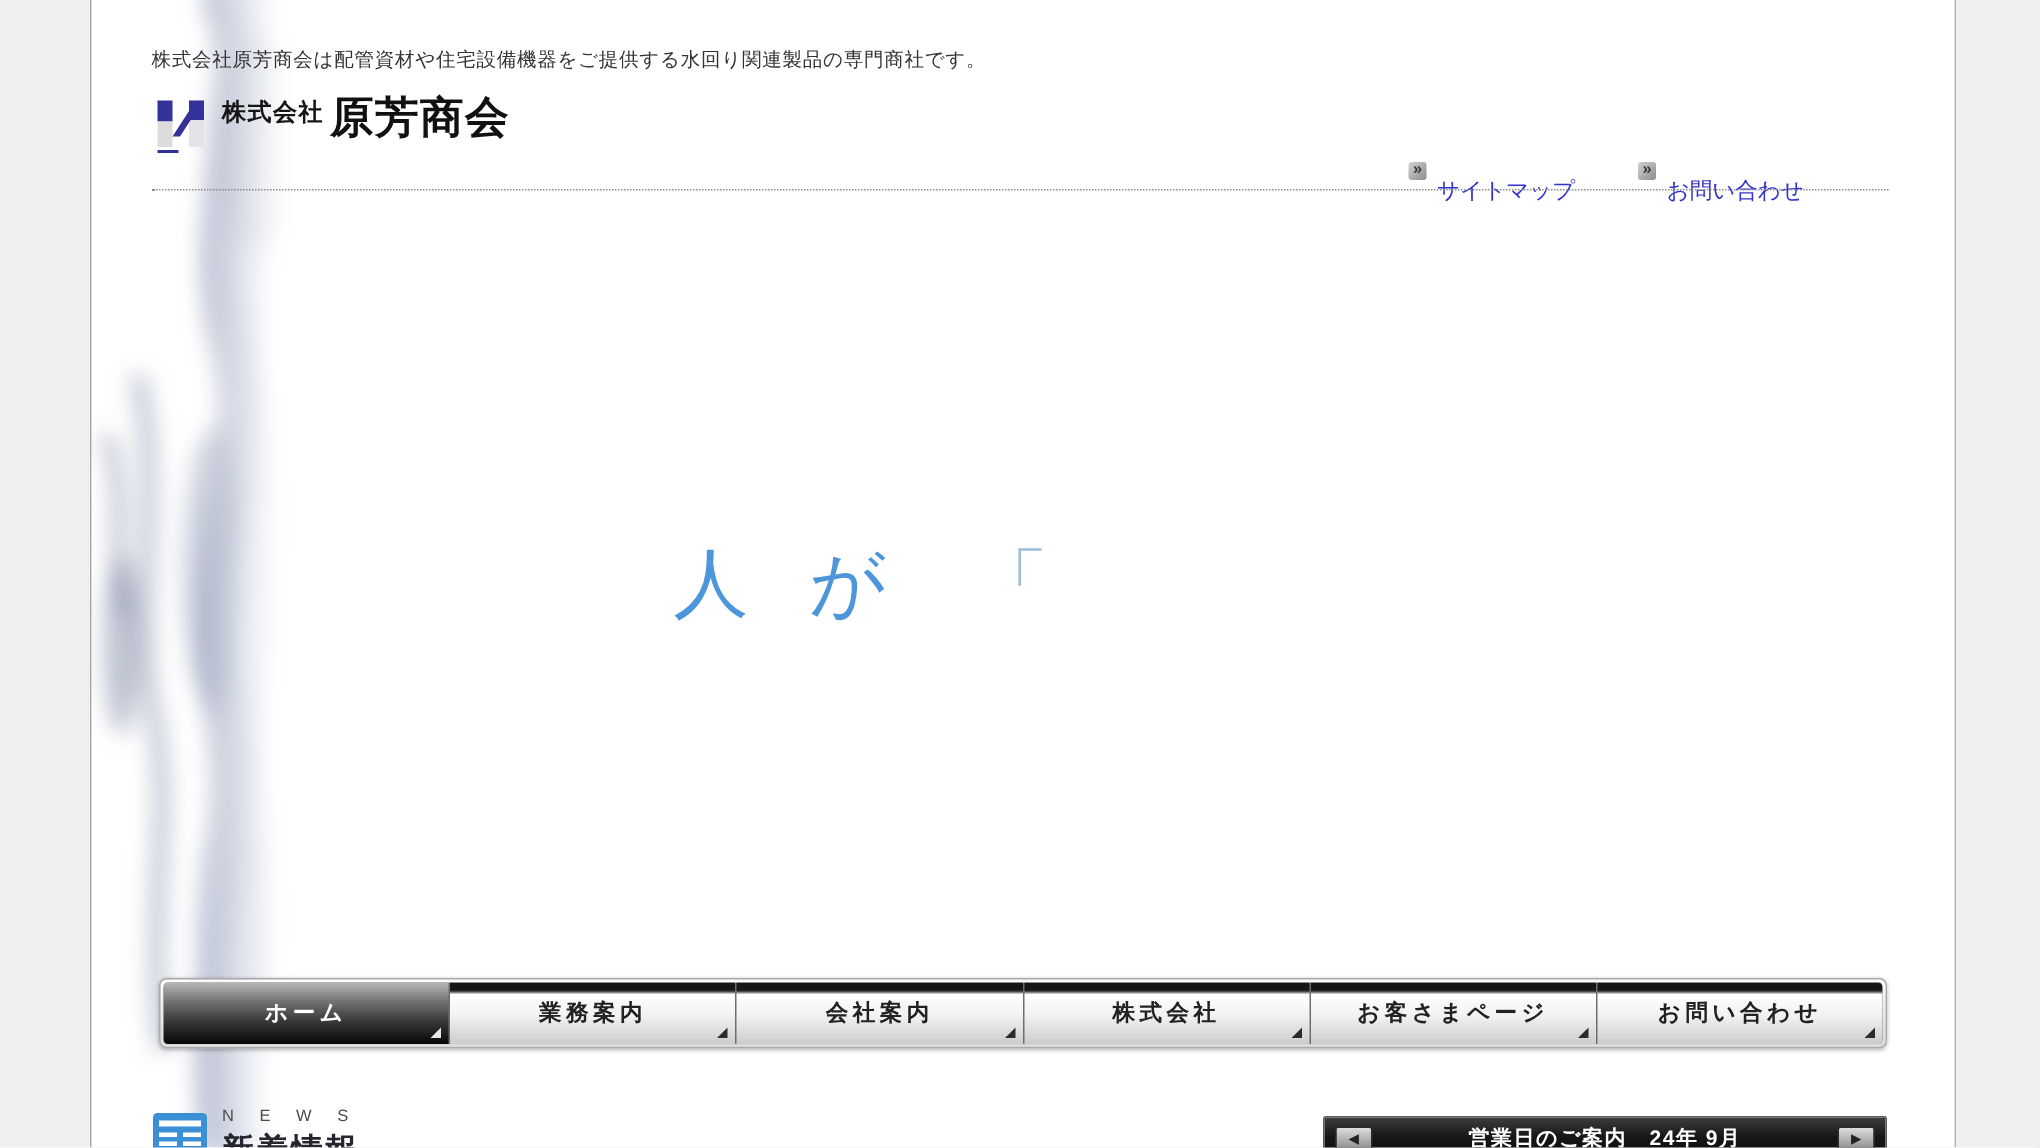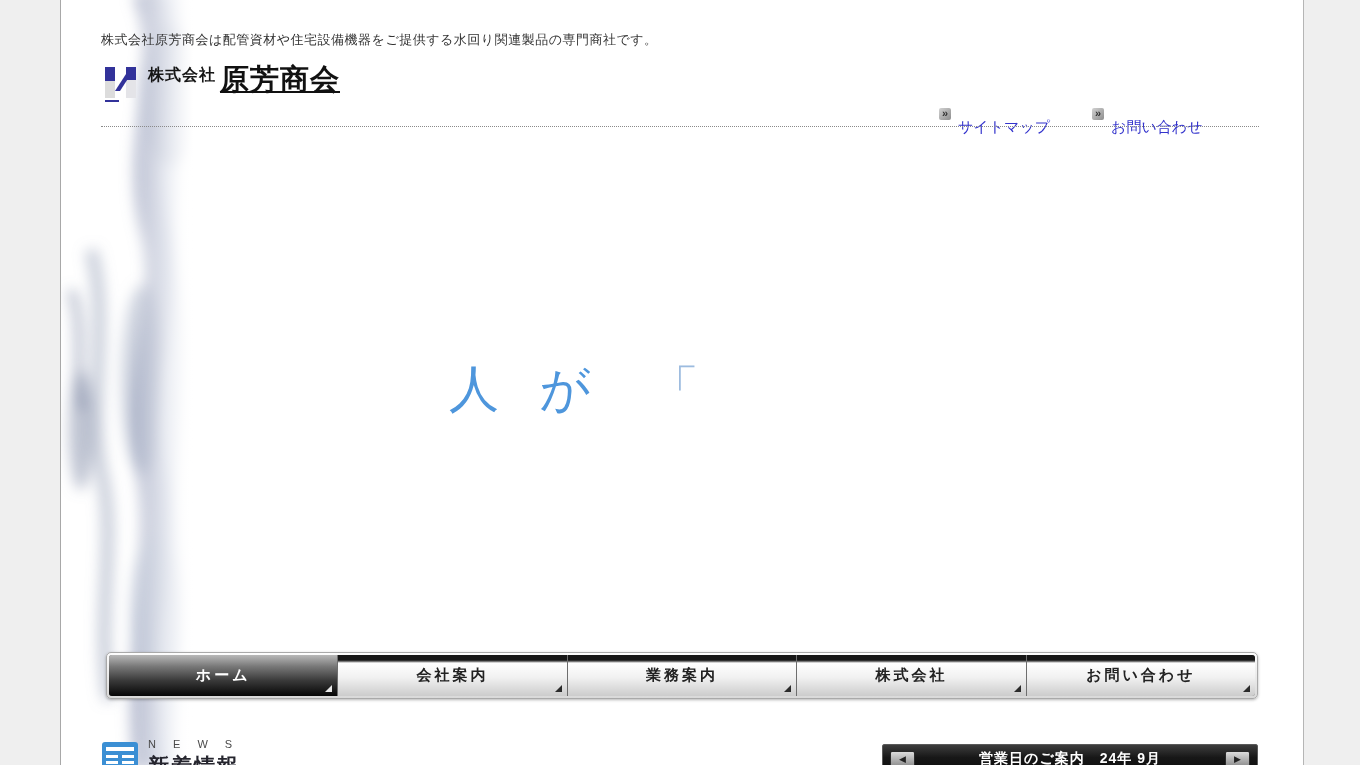--- a/index.html
+++ b/index.html
@@ -23,21 +23,21 @@
   .tagline {
     position:absolute; left:40px; top:31px;
     font-size:13px; color:#333; letter-spacing:0.5px;
   }
   .logo-row {
     position:absolute; left:41px; top:65px;
     display:flex; align-items:flex-start; cursor:pointer;
   }
   .logo-mark { margin-right:8px; }
   .logo-prefix { font-size:16px; font-weight:bold; color:#151515; letter-spacing:1px; padding-bottom:3px; }
-  .logo-name { font-size:29px; font-weight:bold; color:#111; letter-spacing:1px; margin-left:4px; line-height:1;text-decoration:underline; }
+  .logo-name { font-size:29px; font-weight:bold; color:#111; letter-spacing:1px; margin-left:4px; line-height:1; }
   .header-links {
     position:absolute; left:878px; top:90px;
     display:flex; gap:42px; white-space:nowrap;
   }
   .hlink { display:flex; align-items:center; gap:7px; cursor:pointer; }
   .hlink .sq {
     width:12px; height:12px; border-radius:2px;
     background:linear-gradient(135deg,#d2d2d2,#8d8d8d);
     color:#333; font-size:11px; line-height:11px; text-align:center; font-weight:bold;
   }
@@ -157,23 +157,24 @@
   <div class="dotline"></div>
 
   <div class="hero">
     <span class="main">人 が</span>
     <span class="bracket">「</span>
   </div>
 
   <nav class="nav">
     <div class="nav-inner">
       <div class="tab active">ホーム</div>
+      <div class="tab">業務案内</div>
       <div class="tab">会社案内</div>
-      <div class="tab">業務案内</div>
       <div class="tab">株式会社</div>
+      <div class="tab">お客さまページ</div>
       <div class="tab">お問い合わせ</div>
     </div>
   </nav>
 
   <div class="news">
     <span class="news-icon">
       <svg width="38" height="40" viewBox="0 0 38 40">
         <rect x="1" y="4" width="36" height="36" rx="3" fill="#3b8fd4"></rect>
         <rect x="5" y="9" width="28" height="4" fill="#ffffff"></rect>
         <rect x="5" y="17" width="12" height="3" fill="#ffffff"></rect>

